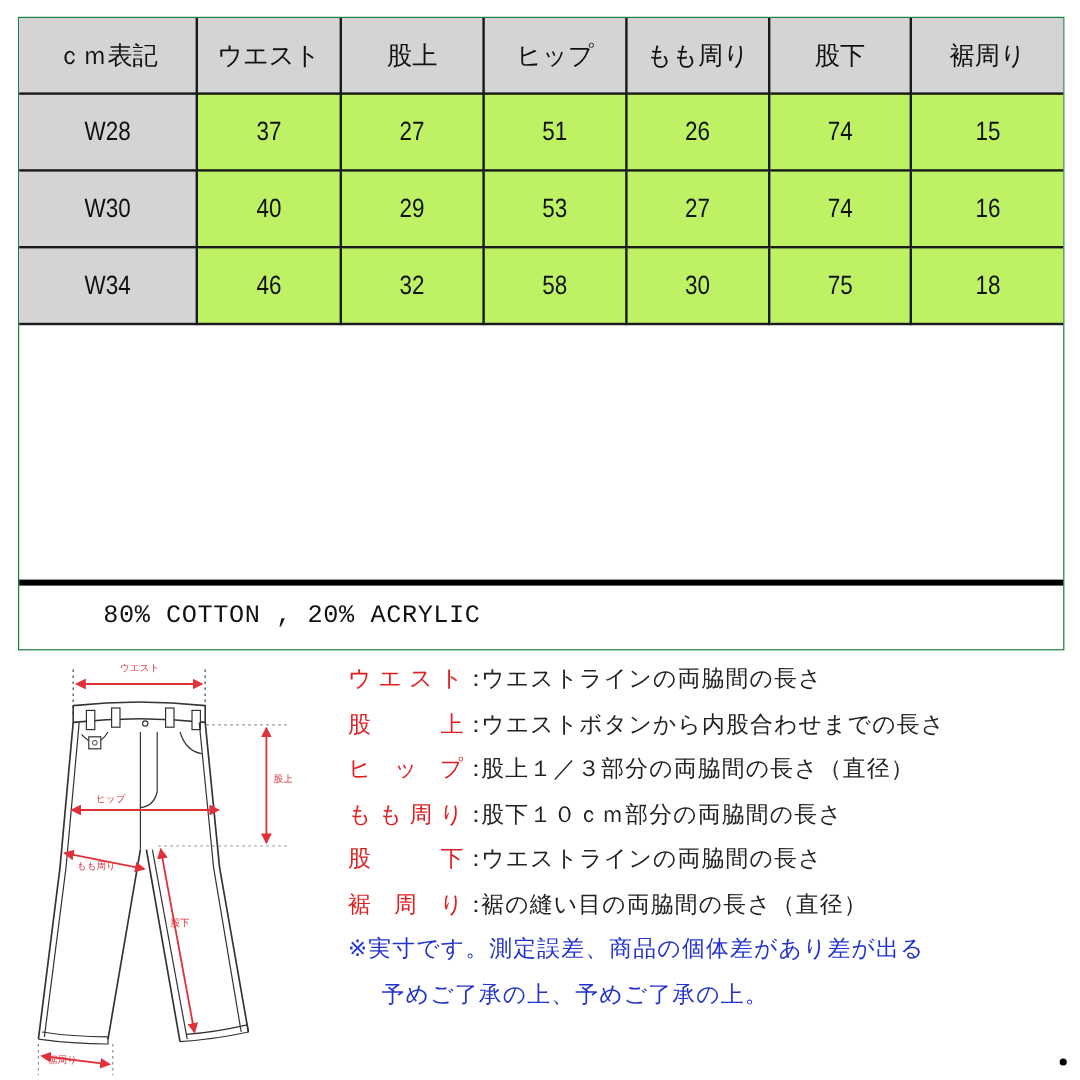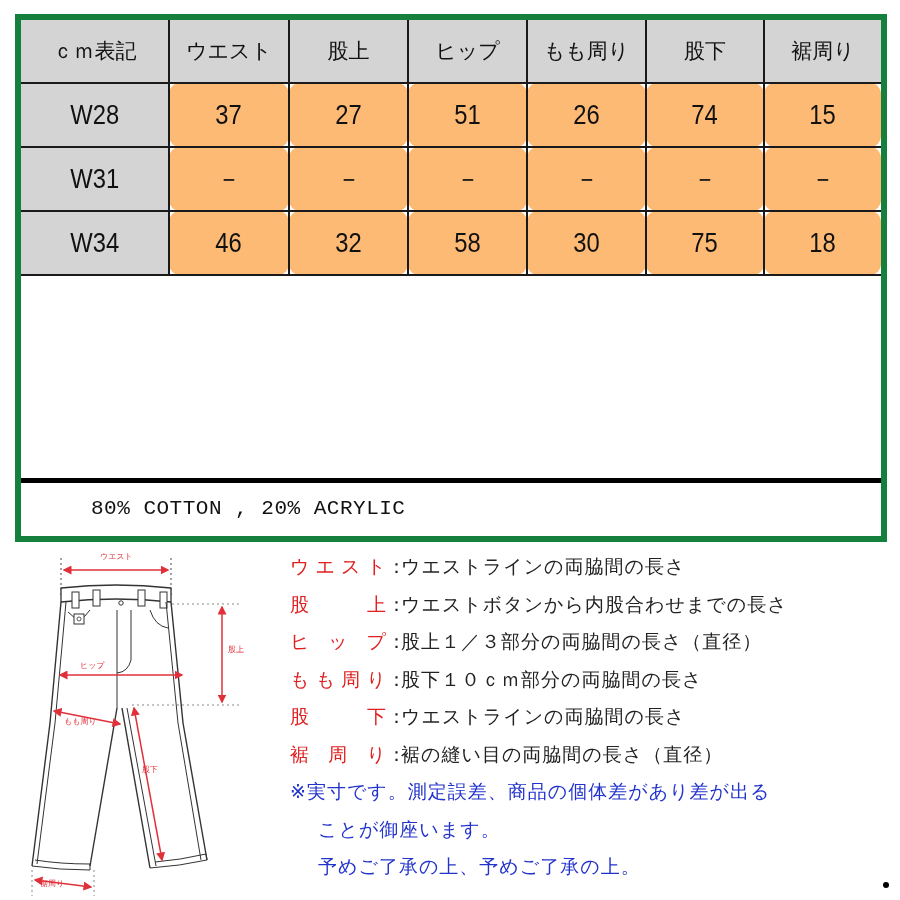--- a/index.html
+++ b/index.html
@@ -2,35 +2,35 @@
 <html><head>
 <meta charset="utf-8">
 <style>
   html, body { margin: 0; padding: 0; }
   body {
     width: 900px; height: 900px; background: #ffffff; position: relative; overflow: hidden;
     font-family: "DejaVu Sans", sans-serif; color: #111;
   }
   .size-table-wrap {
     position: absolute; left: 15px; top: 14px; width: 872px; height: 528px;
-    border: 6px solid #15803d; box-sizing: border-box; background: #fff;
+    border: 1px solid #15803d; box-sizing: border-box; background: #fff;
   }
   table.size-table {
     border-collapse: collapse; width: 100%; table-layout: fixed;
   }
   table.size-table th, table.size-table td {
     border: 2px solid #1a1a1a; text-align: center; height: 62px; padding: 0;
     font-weight: normal;
   }
   table.size-table th {
     background: #d4d4d4; font-size: 21px; color: #111;
   }
-  table.size-table td { font-size: 28px; font-family: "Liberation Sans Narrow", "Liberation Sans", sans-serif; }
+  table.size-table td { font-size: 22px; font-family: "Liberation Sans Narrow", "Liberation Sans", sans-serif; }
   table.size-table td.rowhead { background: #d4d4d4; }
-  table.size-table td.num { background: #fdba74; border-radius: 11px; }
+  table.size-table td.num { background: #bef264; }
   table.size-table tr:first-child th { border-top: none; }
   table.size-table tr th:first-child, table.size-table tr td:first-child { border-left: none; }
   table.size-table tr th:last-child, table.size-table tr td:last-child { border-right: none; }
   .num-text { display: inline-block; transform: scaleX(0.85); }
   .composition {
     position: absolute; left: 0; right: 0; bottom: 0; height: 58px;
     border-top: 5px solid #000; box-sizing: border-box;
     font-family: "Liberation Mono", "DejaVu Sans Mono", monospace; font-size: 21px;
     line-height: 52px; padding-left: 70px; letter-spacing: 0.5px;
   }
@@ -73,27 +73,27 @@
     <tr>
       <td class="rowhead"><span class="num-text">W28</span></td>
       <td class="num"><span class="num-text">37</span></td>
       <td class="num"><span class="num-text">27</span></td>
       <td class="num"><span class="num-text">51</span></td>
       <td class="num"><span class="num-text">26</span></td>
       <td class="num"><span class="num-text">74</span></td>
       <td class="num"><span class="num-text">15</span></td>
     </tr>
     <tr>
-      <td class="rowhead"><span class="num-text">W31</span></td>
-      <td class="num"><span class="num-text">－</span></td>
-      <td class="num"><span class="num-text">－</span></td>
-      <td class="num"><span class="num-text">－</span></td>
-      <td class="num"><span class="num-text">－</span></td>
-      <td class="num"><span class="num-text">－</span></td>
-      <td class="num"><span class="num-text">－</span></td>
+      <td class="rowhead"><span class="num-text">W30</span></td>
+      <td class="num"><span class="num-text">40</span></td>
+      <td class="num"><span class="num-text">29</span></td>
+      <td class="num"><span class="num-text">53</span></td>
+      <td class="num"><span class="num-text">27</span></td>
+      <td class="num"><span class="num-text">74</span></td>
+      <td class="num"><span class="num-text">16</span></td>
     </tr>
     <tr>
       <td class="rowhead"><span class="num-text">W34</span></td>
       <td class="num"><span class="num-text">46</span></td>
       <td class="num"><span class="num-text">32</span></td>
       <td class="num"><span class="num-text">58</span></td>
       <td class="num"><span class="num-text">30</span></td>
       <td class="num"><span class="num-text">75</span></td>
       <td class="num"><span class="num-text">18</span></td>
     </tr>
@@ -179,17 +179,16 @@
   <div class="legend-line">
     <span class="legend-key">もも周り</span><span class="legend-colon">：</span><span class="legend-desc">股下１０ｃｍ部分の両脇間の長さ</span>
   </div>
   <div class="legend-line">
     <span class="legend-key">股下</span><span class="legend-colon">：</span><span class="legend-desc">ウエストラインの両脇間の長さ</span>
   </div>
   <div class="legend-line">
     <span class="legend-key">裾周り</span><span class="legend-colon">：</span><span class="legend-desc">裾の縫い目の両脇間の長さ（直径）</span>
   </div>
   <div class="legend-line note">※実寸です。測定誤差、商品の個体差があり差が出る</div>
-  <div class="legend-line note indent">ことが御座います。</div>
   <div class="legend-line note indent">予めご了承の上、予めご了承の上。</div>
 </div>
 
 <div class="dot"></div>
 
 </body></html>

